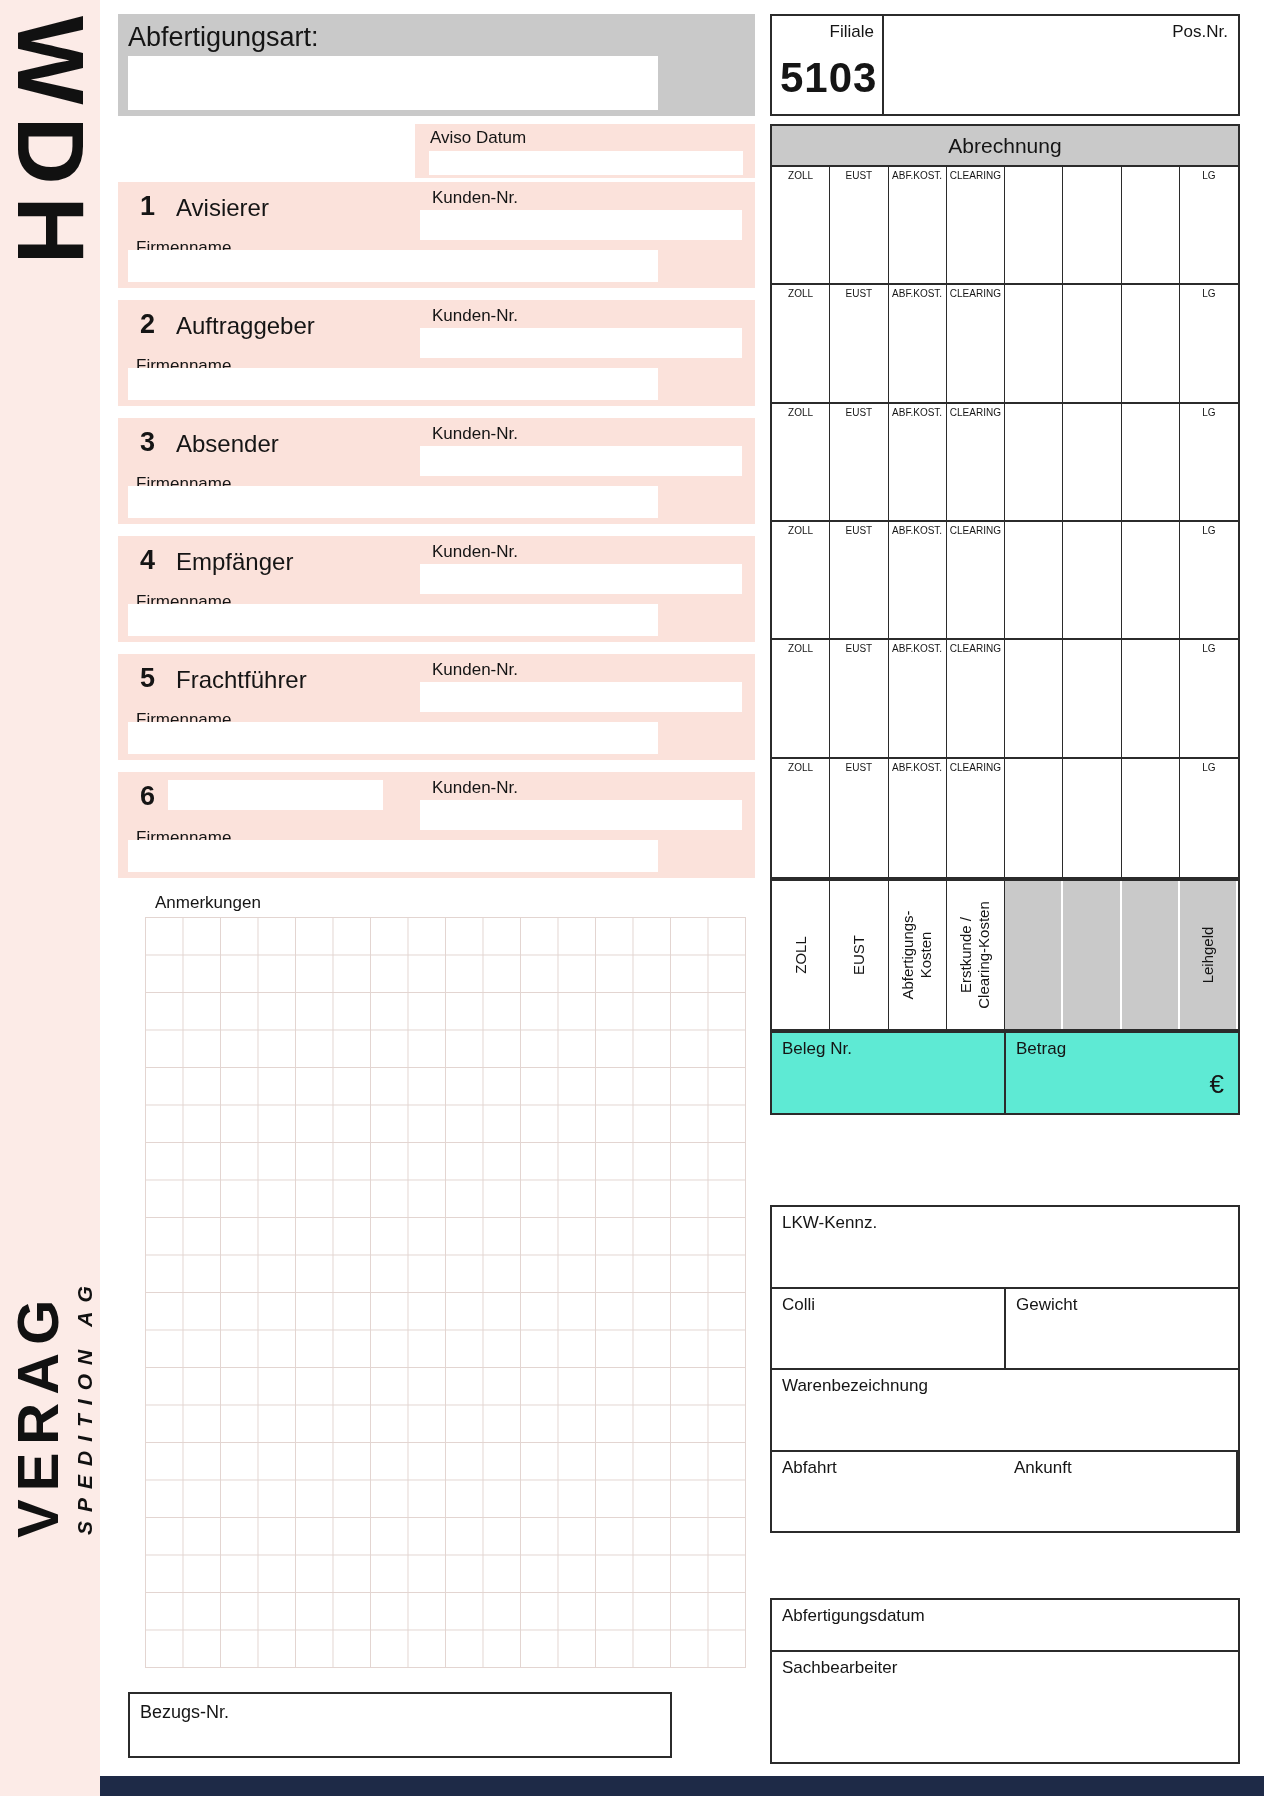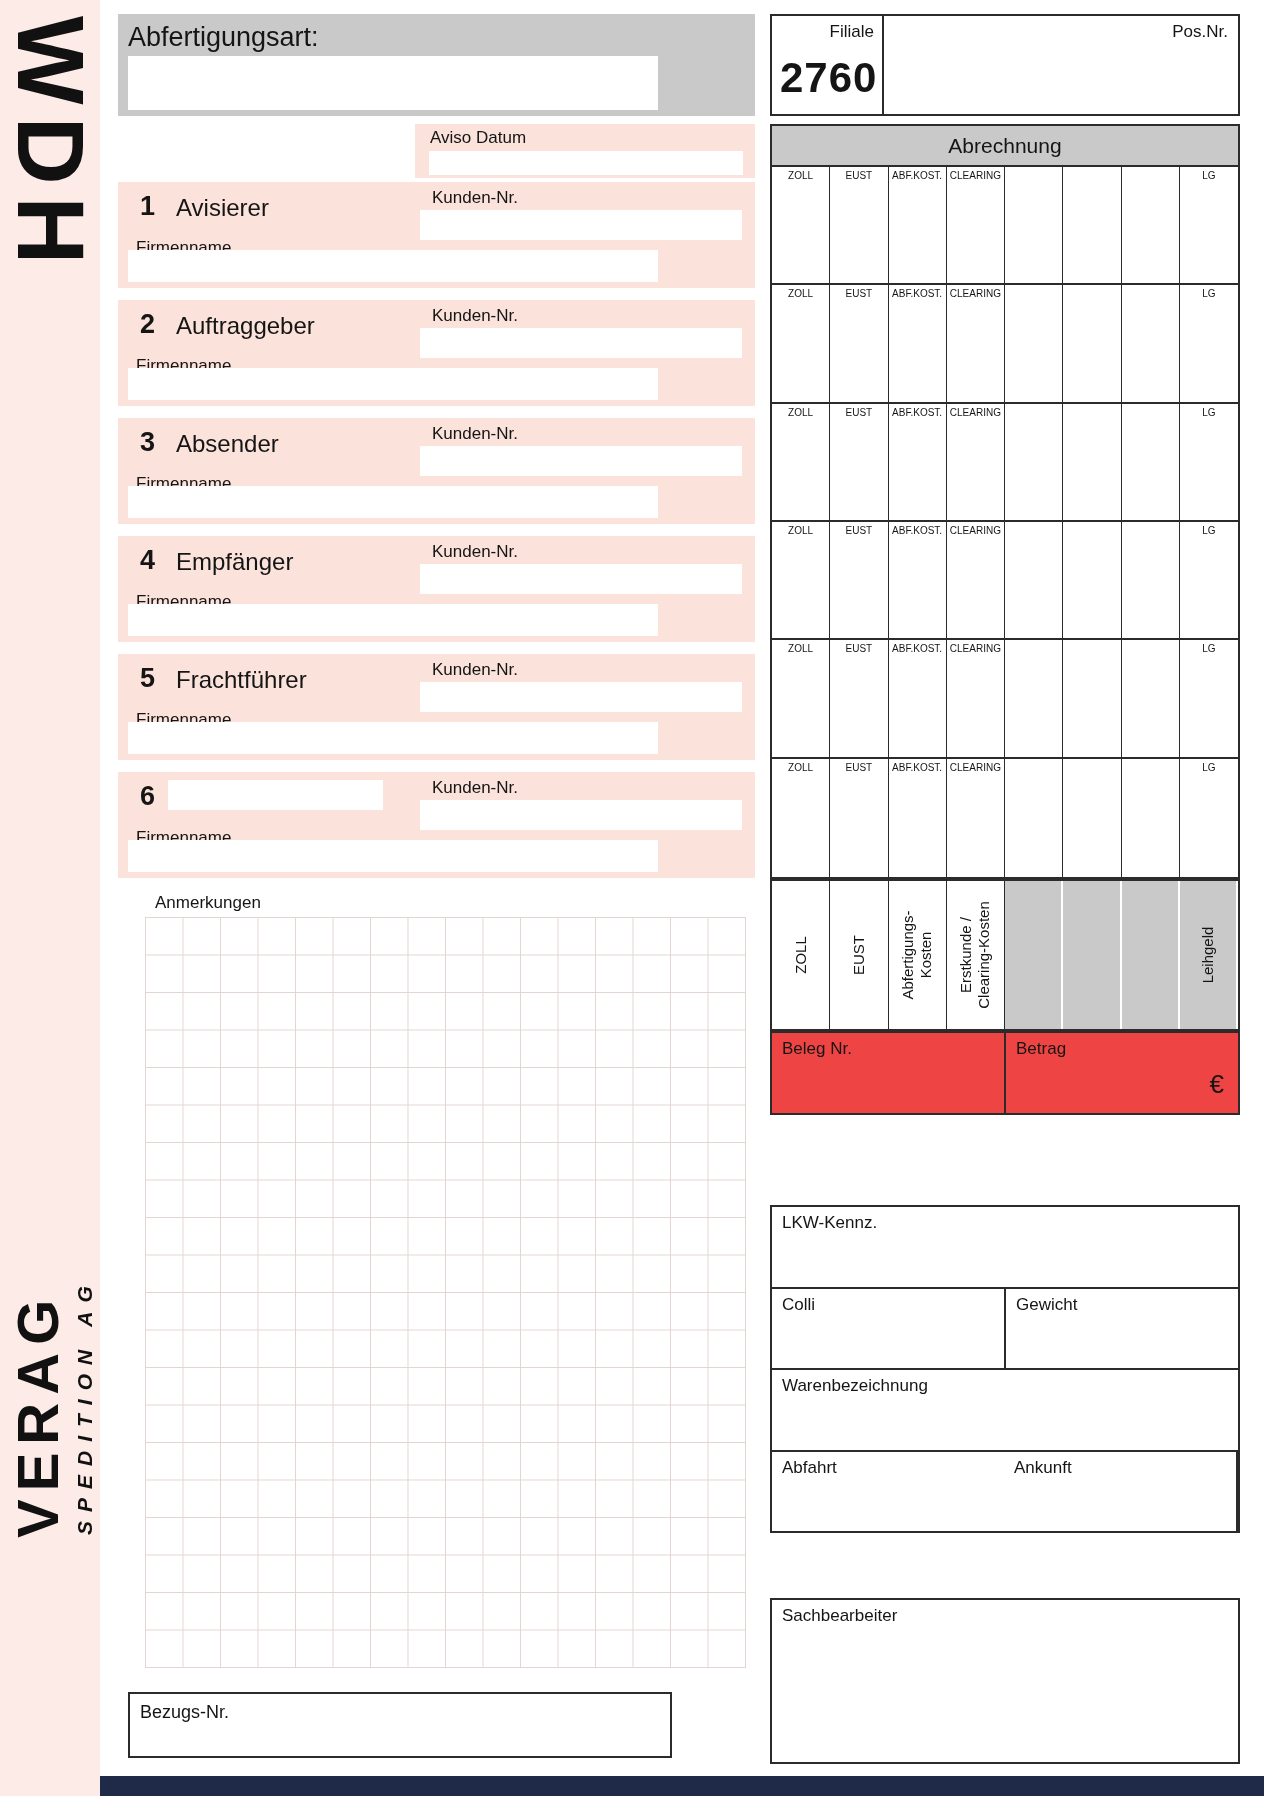--- a/index.html
+++ b/index.html
@@ -65,21 +65,21 @@
   .abr-footer { position:absolute; left:770px; top:879px; width:470px; height:152px; border:2px solid #2b2b2b;
                 background:#fff; display:grid; grid-template-columns:repeat(8,1fr); }
   .rot-cell { border-right:1.5px solid #2b2b2b; display:flex; align-items:center; justify-content:center; overflow:hidden; }
   .rot-cell:last-child { border-right:none; }
   .rot-cell.gray { background:#c9c9c9; border-right:2px solid #fff; }
   .rot { transform:rotate(-90deg); white-space:pre-line; font-size:15px; line-height:1.2; text-align:center;
          width:150px; flex:none; }
 
   
   .beleg-row { position:absolute; left:770px; top:1031px; width:470px; height:84px; border:2px solid #2b2b2b;
-               background:#ef4444; display:flex; }
+               background:#5eead4; display:flex; }
   .beleg-cell { flex:1; position:relative; padding:6px 10px; }
   .beleg-cell.first { border-right:2px solid #2b2b2b; }
   .euro { position:absolute; right:14px; top:36px; font-size:26px; }
 
   
   .anm-label { position:absolute; left:155px; top:893px; font-size:17px; }
   .anm-grid { position:absolute; left:145px; top:917px; width:601px; height:751px;
               border-right:1px solid #e3d5d1; border-bottom:1px solid #e3d5d1;
               background-image:linear-gradient(to right,#e3d5d1 1px,transparent 1px),
                                linear-gradient(to bottom,#e3d5d1 1px,transparent 1px);
@@ -116,21 +116,21 @@
   <div class="spedition">SPEDITION AG</div>
 
   <div class="abf-box">
     <div class="abf-label">Abfertigungsart:</div>
     <div class="abf-input whitebox"></div>
   </div>
 
   <div class="filiale-box">
     <div class="filiale-cell">
       <div class="small-label">Filiale</div>
-      <div class="filiale-value">2760</div>
+      <div class="filiale-value">5103</div>
     </div>
     <div class="posnr-cell">
       <div class="small-label">Pos.Nr.</div>
     </div>
   </div>
 
   <div class="aviso-band">
     <span class="small-label">Aviso Datum</span>
     <div class="aviso-input whitebox"></div>
   </div>
@@ -410,20 +410,23 @@
       <div class="ship-cell">
         <span class="small-label">Abfahrt</span>
       </div>
       <div class="ship-cell first">
         <span class="small-label">Ankunft</span>
       </div>
     </div>
   </div>
 
   <div class="proc-group">
+    <div class="proc-row1">
+      <span class="small-label">Abfertigungsdatum</span>
+    </div>
     <div class="proc-row2">
       <span class="small-label">Sachbearbeiter</span>
     </div>
   </div>
 
   <div class="bezugs-box">
     <span>Bezugs-Nr.</span>
   </div>
 
   <div class="bottom-bar"></div>

